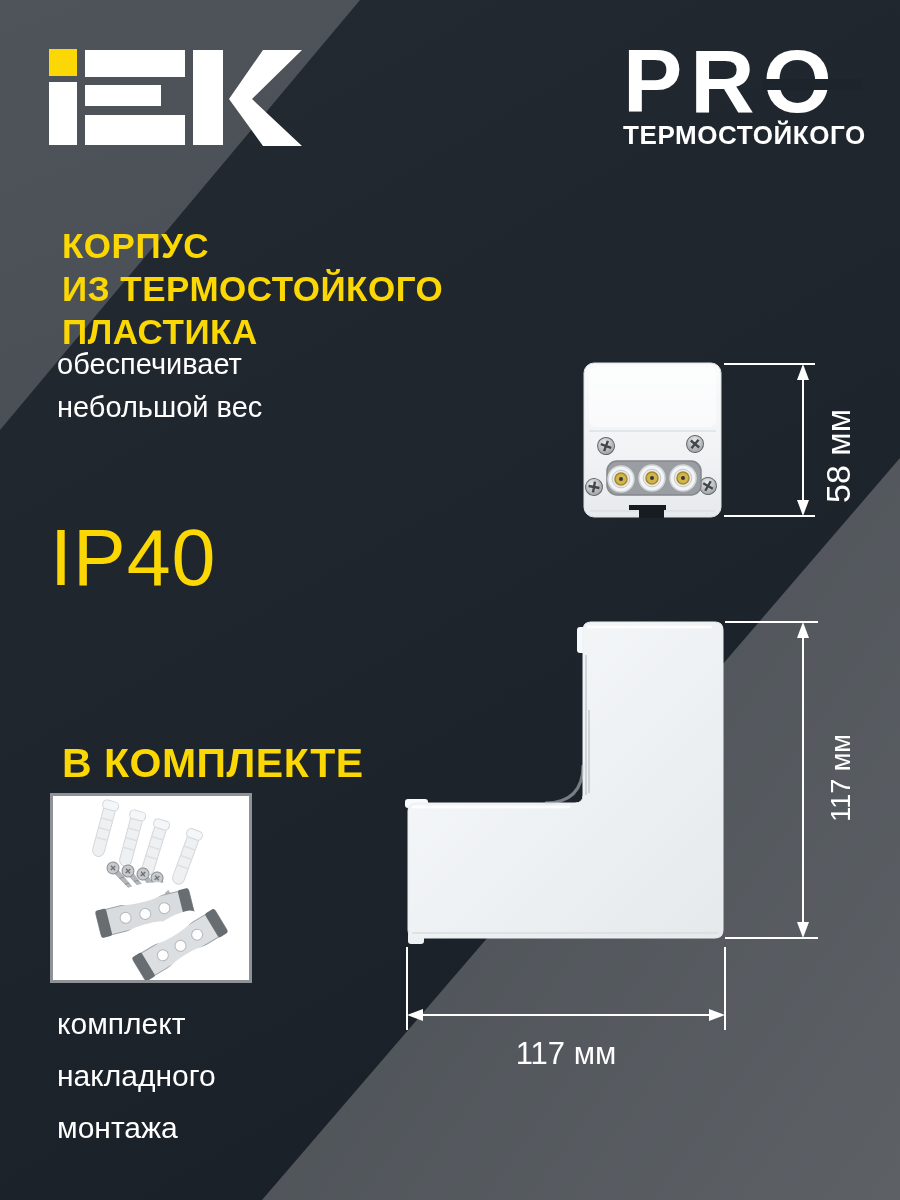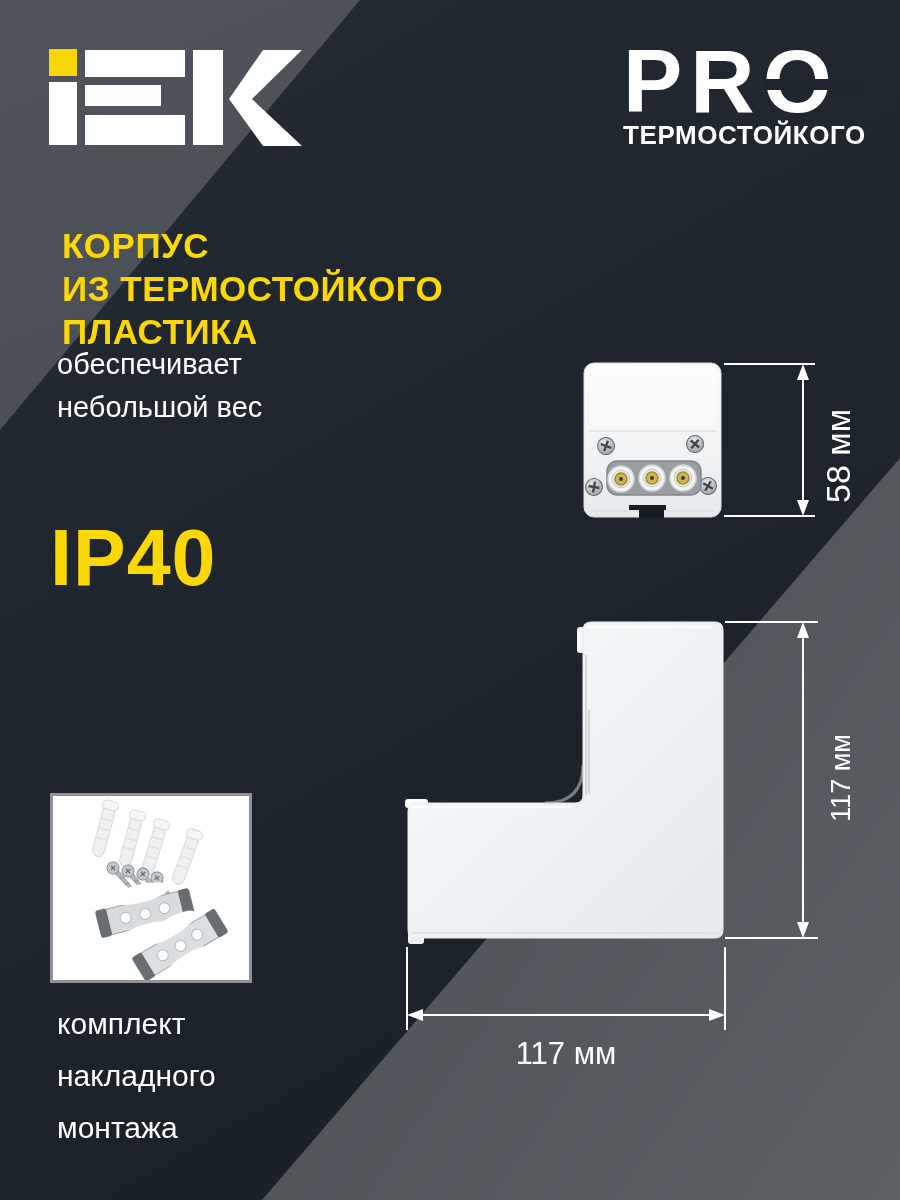--- a/index.html
+++ b/index.html
@@ -35,21 +35,21 @@
   }
   
   .yellow-heading{
     left:52px;margin:10px;color:#fbd703;font-weight:bold;
     font-size:35px;line-height:43px;letter-spacing:0.5px;
   }
   .heading-material{top:214px;width:480px;}
   .white-text{color:#ffffff;font-weight:normal;margin:4px;}
   .desc-material{left:53px;top:339px;font-size:29px;line-height:43px;width:420px;}
   .ip-value{
-    left:50px;top:518px;color:#fbd703;font-weight:bold;
+    left:50px;top:518px;color:#fbd703;font-weight:normal;
     font-size:79px;line-height:79px;letter-spacing:1px;text-align:center;
   }
   .desc-ip{left:53px;top:589px;font-size:29px;line-height:43px;width:420px;}
   .heading-kit{top:733px;font-size:41px;line-height:41px;letter-spacing:0.5px;width:480px;}
   .kit-box{
     left:50px;top:793px;width:196px;height:184px;
     background:#ffffff;border:3px solid #8f9398;
   }
   .kit-box svg{display:block;width:196px;height:184px;}
   .kit-caption{left:53px;top:994px;font-size:30px;line-height:52px;width:300px;}
@@ -81,20 +81,21 @@
   <div class="abs pro-subtitle">ТЕРМОСТОЙКОГО</div>
 
   <h2 class="abs yellow-heading heading-material multiline">КОРПУС
 ИЗ ТЕРМОСТОЙКОГО
 ПЛАСТИКА</h2>
   <p class="abs white-text desc-material multiline">обеспечивает
 небольшой вес</p>
 
   <div class="abs ip-value">IP40</div>
 
+  <h2 class="abs yellow-heading heading-kit">В КОМПЛЕКТЕ</h2>
 
   <div class="abs kit-box">
     <svg viewBox="0 0 196 184">
 
       <g>
         <g transform="translate(58,8) rotate(15)">
           <rect x="-6" y="0" width="12" height="54" rx="6" fill="#eef0f2" stroke="#d4d7da"></rect>
           <rect x="-8" y="-3" width="16" height="9" rx="4" fill="#f5f6f7" stroke="#d4d7da"></rect>
           <path d="M-6 16 H6 M-6 26 H6 M-6 36 H6" stroke="#dde0e2" stroke-width="1.5"></path>
         </g>

